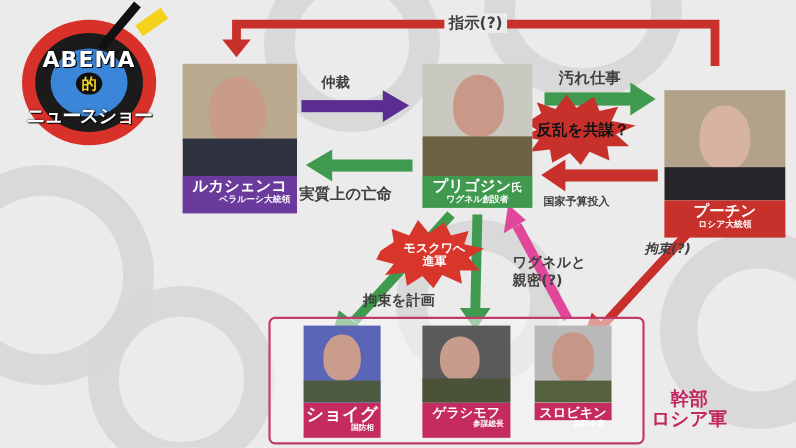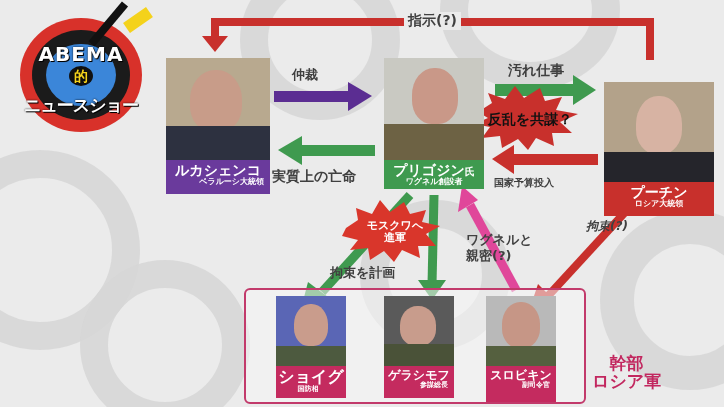--- a/index.html
+++ b/index.html
@@ -146,41 +146,41 @@
 
 <div class="box-group"></div>
 
 <div class="card" style="left:276px;top:296px;width:70px;">
   <div class="photo" style="height:70px;background:#5a66b5;">
     <div class="face" style="left:18px;top:8px;width:34px;height:42px;background:#c99c8c;"></div>
     <div class="body" style="height:20px;background:#4d5a3f;"></div>
   </div>
   <div class="namebar" style="background:#c42b5f;height:32px;padding-top:3px;">
     <span class="n" style="font-size:16px;">ショイグ</span>
-    <span class="r" style="font-size:7px;text-align:center;">国防相</span>
+    <span class="r" style="font-size:7px;">国防相</span>
   </div>
 </div>
 
-<div class="card" style="left:384px;top:296px;width:70px;font-family:Liberation Serif, serif;">
+<div class="card" style="left:384px;top:296px;width:80px;font-family:Liberation Serif, serif;">
   <div class="photo" style="height:70px;background:#5a5a5a;">
     <div class="face" style="left:16px;top:10px;width:36px;height:40px;background:#c89c8c;"></div>
     <div class="body" style="height:22px;background:#4a5238;"></div>
   </div>
   <div class="namebar" style="background:#c42b5f;height:32px;padding-top:3px;">
     <span class="n" style="font-size:12px;">ゲラシモフ</span>
     <span class="r" style="font-size:7px;">参謀総長</span>
   </div>
 </div>
 
 <div class="card" style="left:486px;top:296px;width:70px;">
   <div class="photo" style="height:70px;background:#b9b9b9;">
     <div class="face" style="left:16px;top:6px;width:38px;height:46px;background:#c69686;"></div>
     <div class="body" style="height:20px;background:#55603f;"></div>
   </div>
-  <div class="namebar" style="background:#c42b5f;height:36px;padding-top:3px;">
+  <div class="namebar" style="background:#c42b5f;height:16px;padding-top:3px;">
     <span class="n" style="font-size:12px;">スロビキン</span>
     <span class="r" style="font-size:7px;">副司令官</span>
   </div>
 </div>
 
 <div class="group-label">
   <span style="display:block;">幹部</span>
   <span style="display:block;">ロシア軍</span>
 </div>
 

